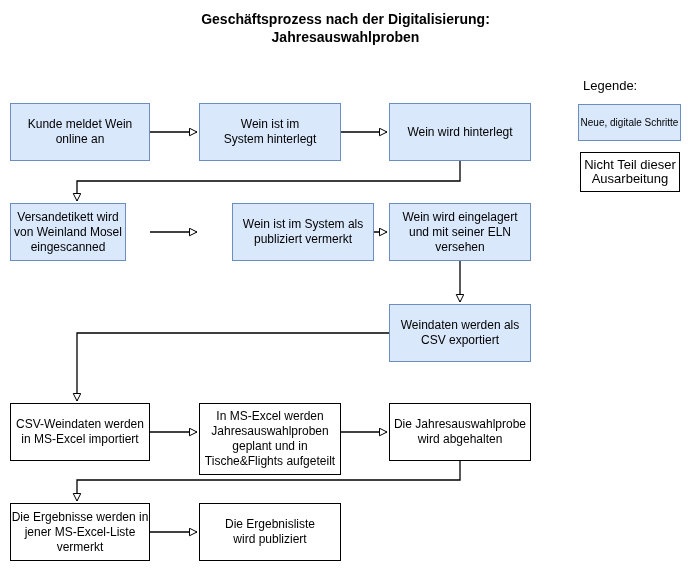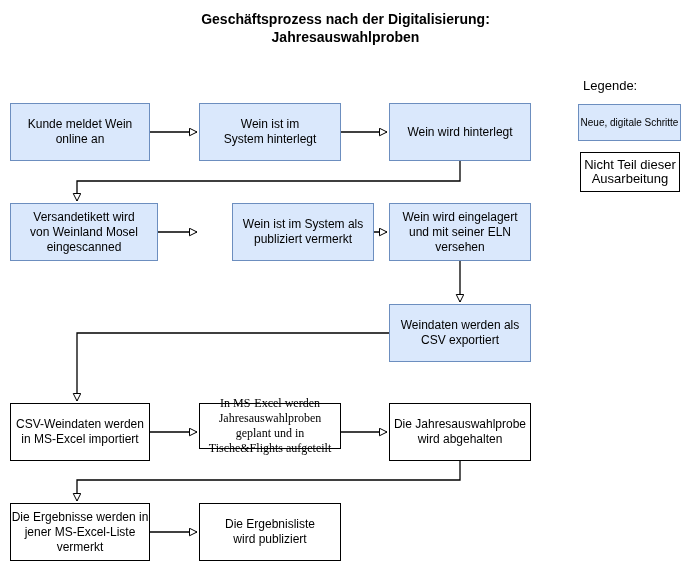--- a/index.html
+++ b/index.html
@@ -123,21 +123,21 @@
         <div>
           <div>Wein ist im</div>
           <div>System hinterlegt</div>
         </div>
       </div>
       <div class="node digital flow-node" style="left: 389px; top: 103px; width: 142px; height: 58px;">
         <div>
           <div>Wein wird hinterlegt</div>
         </div>
       </div>
-      <div class="node digital flow-node" style="left: 10px; top: 203px; width: 148px; height: 58px;">
+      <div class="node digital flow-node" style="left: 10px; top: 203px; width: 116px; height: 58px;">
         <div>
           <div>Versandetikett wird</div>
           <div>von Weinland Mosel</div>
           <div>eingescanned</div>
         </div>
       </div>
       <div class="node digital flow-node" style="left: 184px; top: 203px; width: 142px; height: 58px; margin-left: 48px;">
         <div>
           <div>Wein ist im System als</div>
           <div>publiziert vermerkt</div>
@@ -155,21 +155,21 @@
           <div>Weindaten werden als</div>
           <div>CSV exportiert</div>
         </div>
       </div>
       <div class="node plain flow-node" style="left: 10px; top: 403px; width: 140px; height: 58px;">
         <div>
           <div>CSV-Weindaten werden</div>
           <div>in MS-Excel importiert</div>
         </div>
       </div>
-      <div class="node plain flow-node" style="left: 199px; top: 403px; width: 142px; height: 46px; font-family: Liberation Serif, serif;">
+      <div class="node plain flow-node" style="left: 199px; top: 403px; width: 142px; height: 72px;">
         <div>
           <div>In MS-Excel werden</div>
           <div>Jahresauswahlproben</div>
           <div>geplant und in</div>
           <div>Tische&amp;Flights aufgeteilt</div>
         </div>
       </div>
       <div class="node plain flow-node" style="left: 389px; top: 403px; width: 142px; height: 58px;">
         <div>
           <div>Die Jahresauswahlprobe</div>

